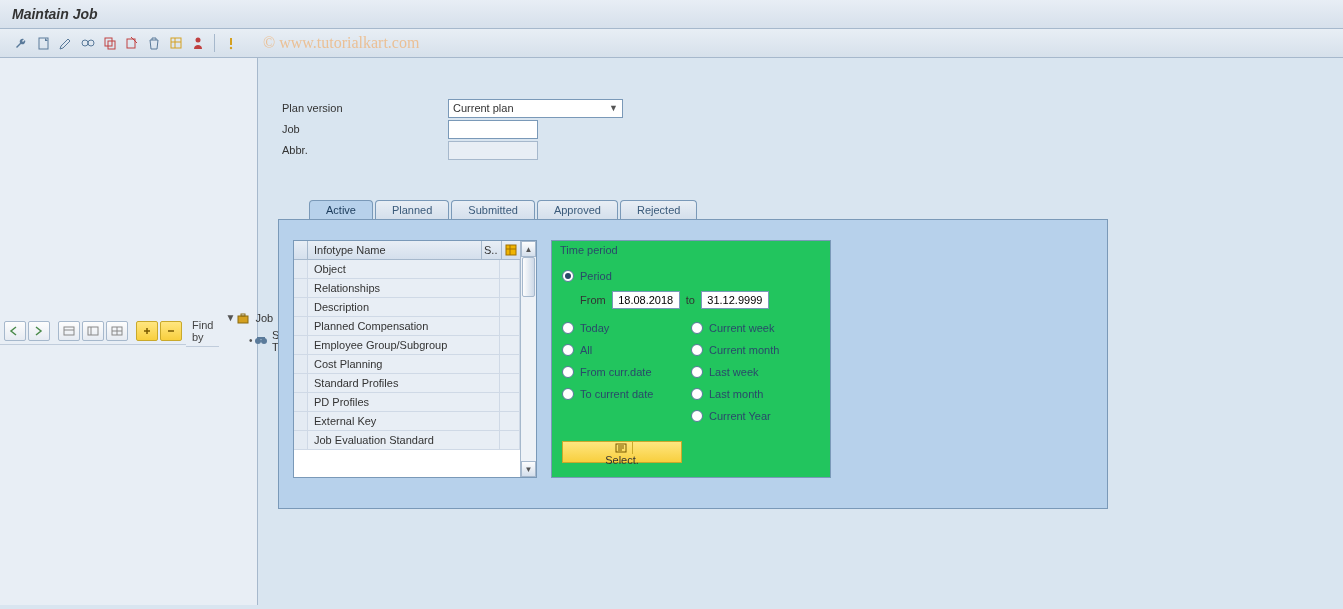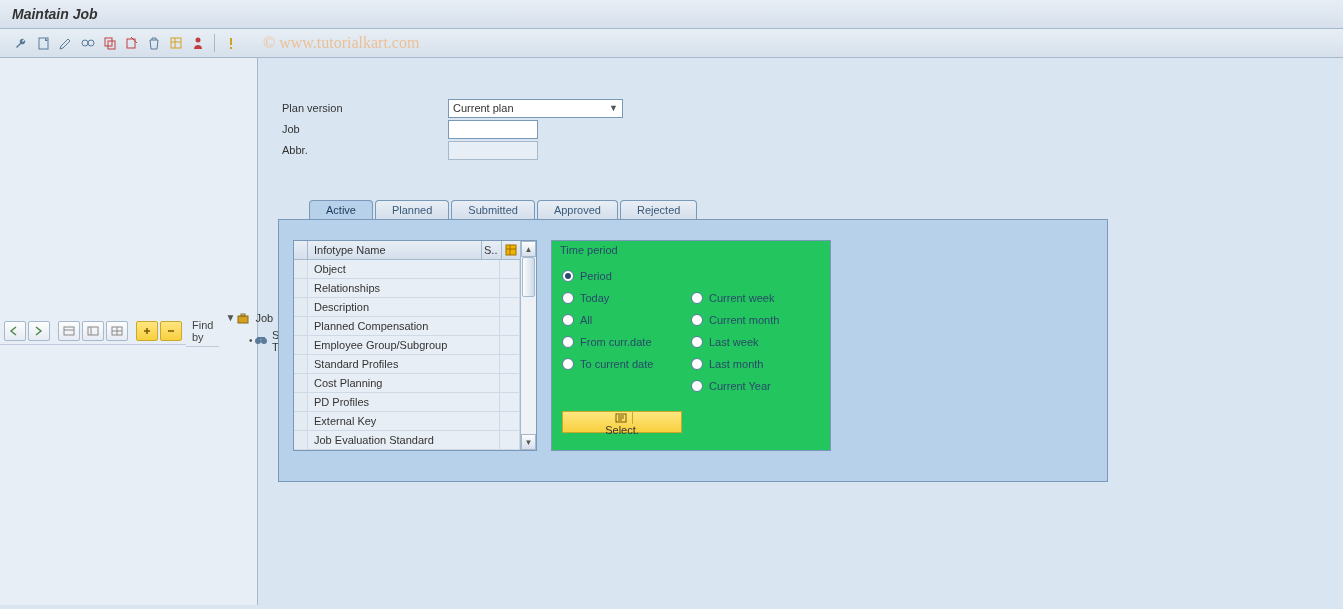--- a/index.html
+++ b/index.html
@@ -296,26 +296,26 @@
                     <div class="c2">Planned Compensation</div>
                     <div class="c3"></div>
                   </div>
                 <div class="trow">
                     <div class="c1"></div>
                     <div class="c2">Employee Group/Subgroup</div>
                     <div class="c3"></div>
                   </div>
                 <div class="trow">
                     <div class="c1"></div>
+                    <div class="c2">Cost Planning</div>
+                    <div class="c3"></div>
+                  </div>
+                <div class="trow">
+                    <div class="c1"></div>
                     <div class="c2">Standard Profiles</div>
-                    <div class="c3"></div>
-                  </div>
-                <div class="trow">
-                    <div class="c1"></div>
-                    <div class="c2">Cost Planning</div>
                     <div class="c3"></div>
                   </div>
                 <div class="trow">
                     <div class="c1"></div>
                     <div class="c2">PD Profiles</div>
                     <div class="c3"></div>
                   </div>
                 <div class="trow">
                     <div class="c1"></div>
                     <div class="c2">External Key</div>
@@ -337,20 +337,26 @@
             </div>
           </div>
 
           <div class="groupbox">
             <div class="gtitle">Time period</div>
             <div class="gbody">
               <div class="radio-row">
                 <span class="radio checked"></span>
                 <span class="radio-label">Period</span>
               </div>
+              <div class="date-row">
+                <span>From</span>
+                <input class="date-input" value="18.08.2018" style="">
+                <span>to</span>
+                <input class="date-input" value="31.12.9999" style="">
+              </div>
               <div class="two-col">
                 <div class="col">
                   <div class="radio-row">
                       <span class="radio"></span>
                       <span class="radio-label">Today</span>
                     </div>
                   <div class="radio-row">
                       <span class="radio"></span>
                       <span class="radio-label">All</span>
                     </div>

